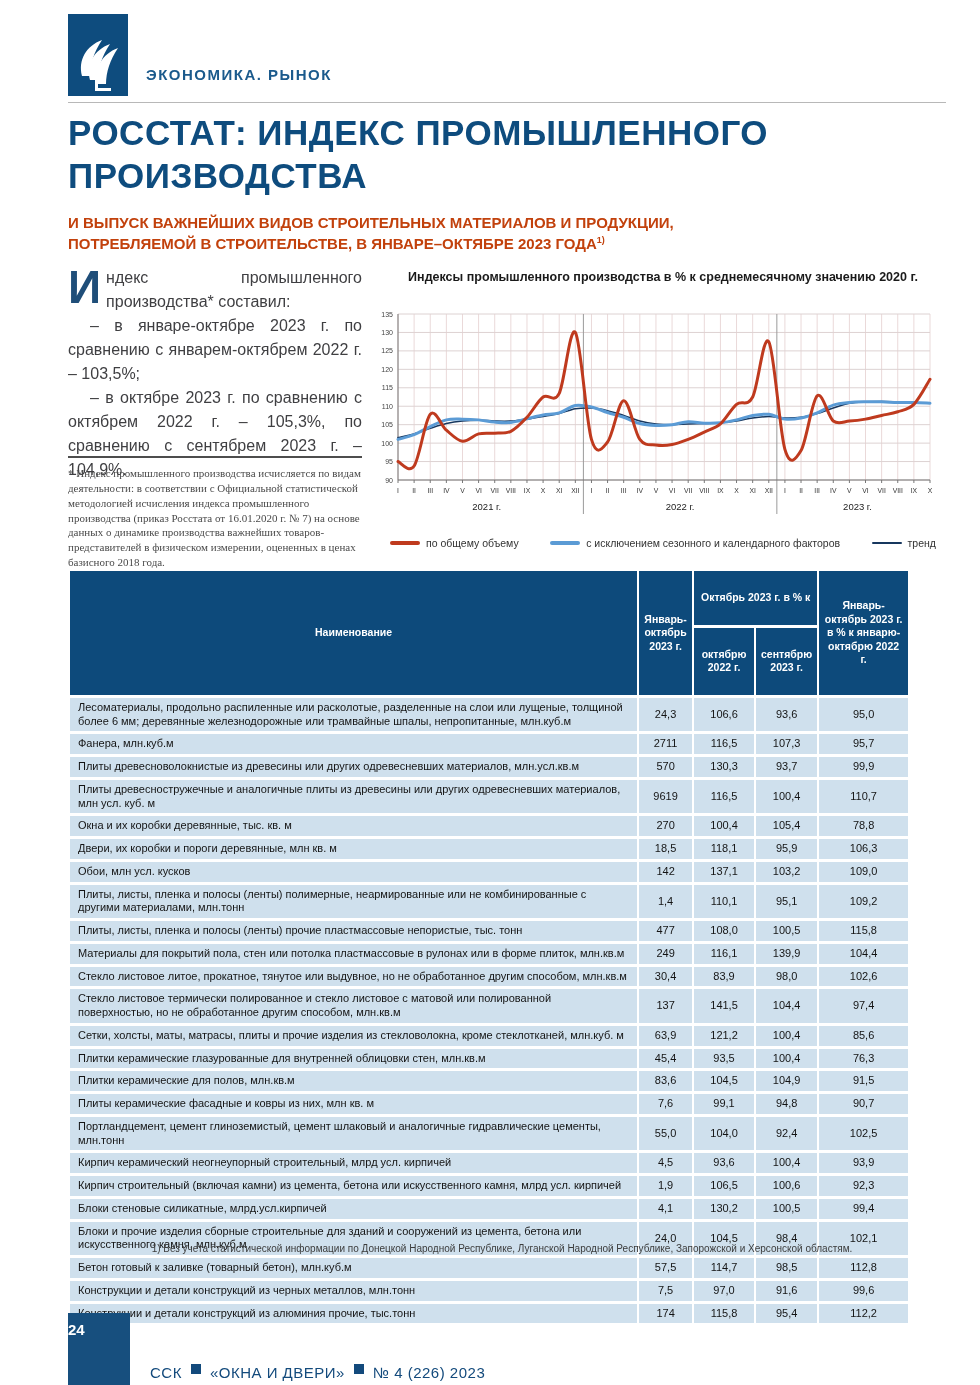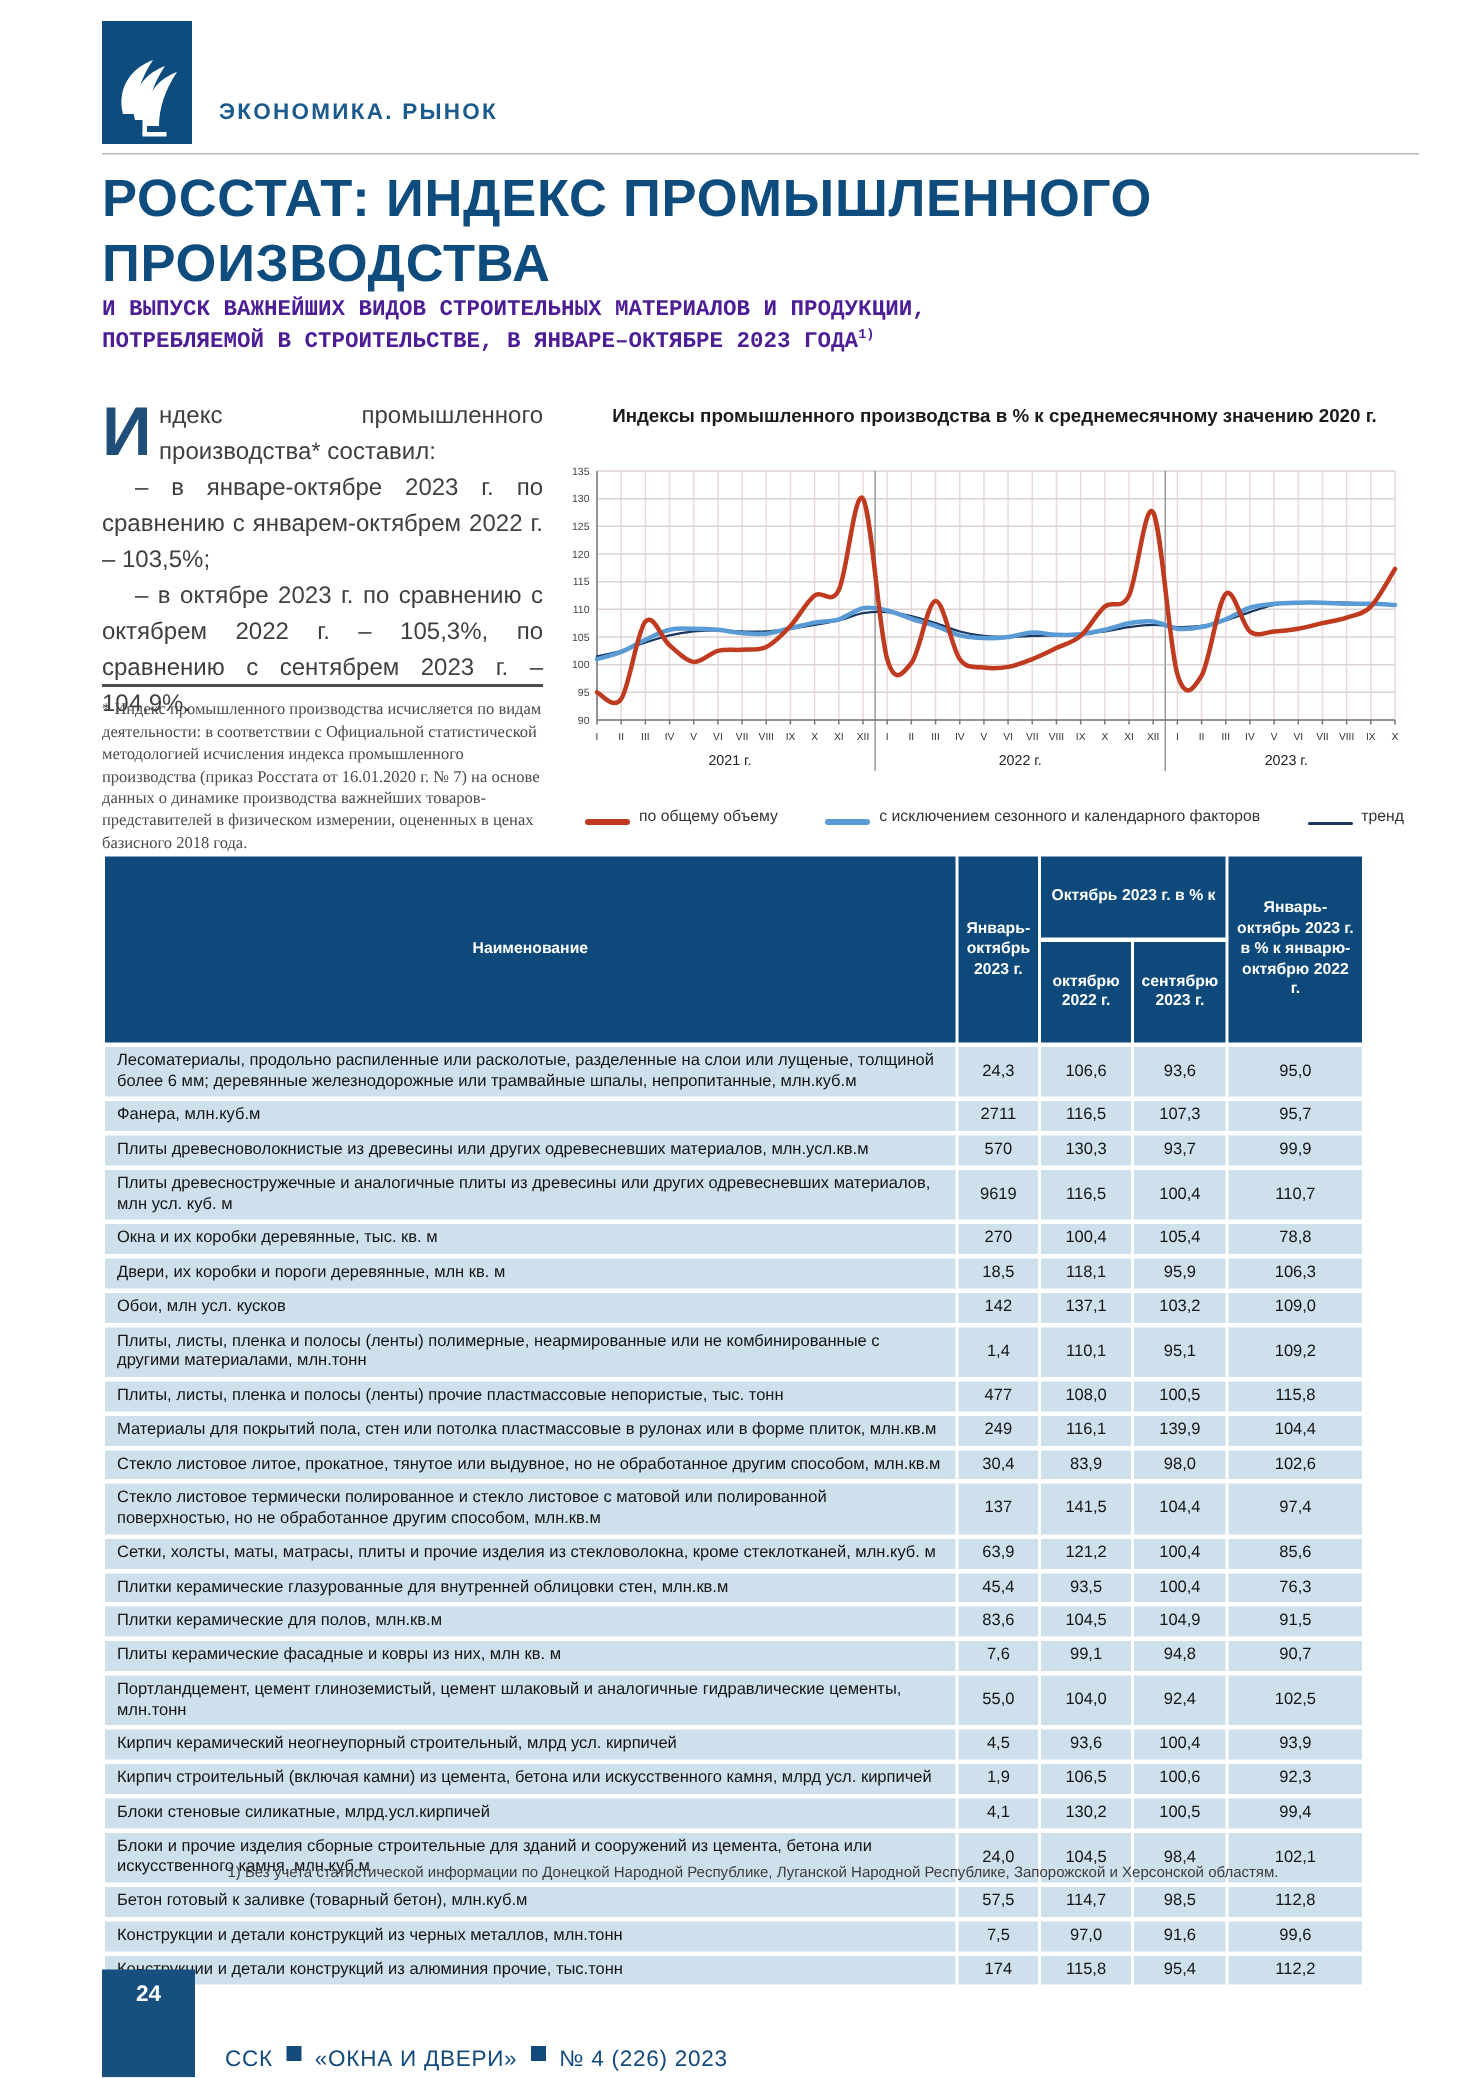--- a/index.html
+++ b/index.html
@@ -16,58 +16,58 @@
 
   
   .logo-box{position:absolute;left:68px;top:14px;width:60px;height:82px;background:var(--navy);}
   .rubric{position:absolute;left:146px;top:66px;font-size:15px;font-weight:bold;
           letter-spacing:1.5px;color:var(--rubric);}
   .header-rule{position:absolute;left:68px;top:102px;width:878px;height:1px;background:#b8b8b8;}
 
   
   .page-title{position:absolute;left:68px;top:112px;width:880px;color:var(--navy);
               font-weight:bold;font-size:35px;line-height:1.22;letter-spacing:.5px;}
-  .subtitle{position:absolute;left:68px;top:196px;width:880px;color:#4c1d95;
-            font-weight:bold;font-size:15px;line-height:1.4;font-family:Liberation Mono, monospace;}
+  .subtitle{position:absolute;left:68px;top:212px;width:880px;color:#c2410c;
+            font-weight:bold;font-size:15px;line-height:1.4;}
   .subtitle sup{font-size:9px;}
 
   
   .intro{position:absolute;left:68px;top:266px;width:294px;font-size:16px;line-height:1.5;
          color:var(--body-text);text-align:justify;}
   .intro p{margin:0;}
   .intro p.indent{text-indent:22px;}
   .dropcap{float:left;font-size:46px;line-height:.82;font-weight:bold;color:#1f4e79;
            padding-right:5px;padding-top:3px;}
   .intro-rule{position:absolute;left:68px;top:456px;width:294px;height:2px;background:#4d4d4d;}
   .footnote-star{position:absolute;left:68px;top:466px;width:300px;
                  font-family:"Liberation Serif",serif;font-size:11px;line-height:1.35;color:#4a4a4a;}
 
   
   .chart-block{position:absolute;left:378px;top:270px;width:570px;}
   .chart-title{font-size:12.5px;font-weight:bold;color:#1a1a1a;text-align:center;margin-bottom:16px;}
   .chart-svg-wrap{width:570px;}
   .chart-legend{display:flex;justify-content:space-between;align-items:center;
                 margin-top:8px;padding:0 12px;font-size:10.5px;color:#333;}
-  .legend-item{display:flex;align-items:flex-end;gap:6px;}
+  .legend-item{display:flex;align-items:center;gap:6px;}
   .legend-swatch{display:inline-block;width:30px;border-radius:2px;}
 
   
   .materials-table{position:absolute;left:68px;top:568px;width:842px;
                    border-collapse:separate;border-spacing:2px 3px;}
   .materials-table th{background:var(--table-header);color:#fff;font-weight:bold;
                       font-size:10.5px;line-height:1.3;text-align:center;vertical-align:middle;
                       padding:20px 5px;}
   .materials-table td{background:var(--row-bg);font-size:11px;line-height:1.25;
                       padding:3px 8px;vertical-align:middle;color:#141414;}
   .materials-table td.num{text-align:center;font-size:11px;padding:3px 2px;}
   .table-footnote{position:absolute;left:72px;top:1243px;width:860px;font-size:10px;color:#3c3c3c;text-align:center;}
 
   
   .page-number-box{position:absolute;left:68px;top:1313px;width:62px;height:72px;
-                   background:#174f7e;color:#fff;text-align:center;}
+                   background:#174f7e;color:#fff;text-align:left;}
   .page-number{display:block;padding-top:8px;font-size:15px;font-weight:bold;}
   .footer-line{position:absolute;left:150px;top:1320px;font-size:15px;color:#134a7c;
                letter-spacing:.5px;display:flex;gap:9px;margin-top:44px;}
   .footer-sq{display:inline-block;width:10px;height:10px;background:#134a7c;}
 </style>
 </head>
 <body>
 
 <div class="page">
 

